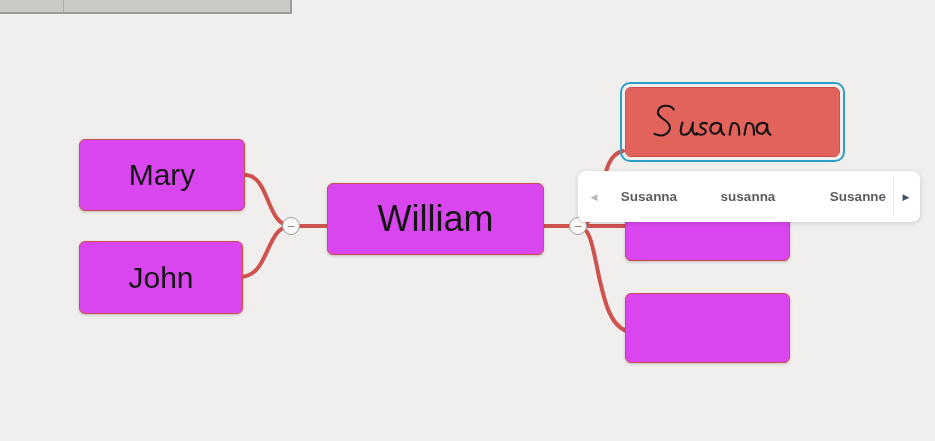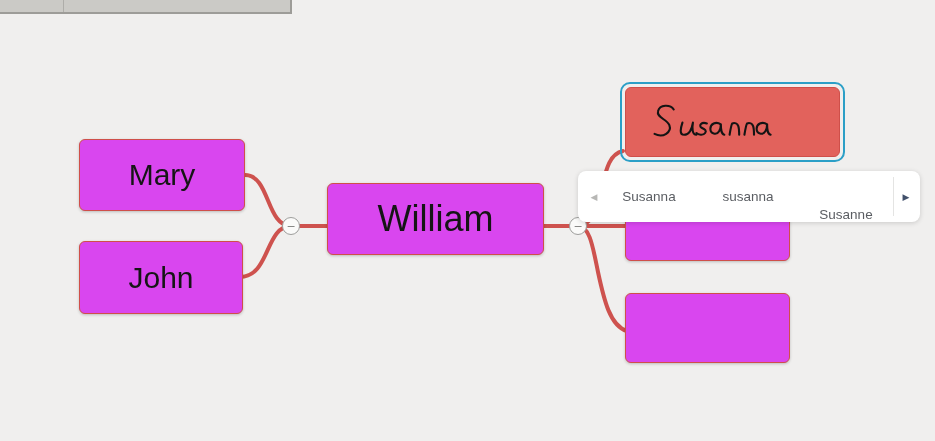--- a/index.html
+++ b/index.html
@@ -75,25 +75,25 @@
     position:absolute;top:0;height:100%;
     display:flex;align-items:center;justify-content:center;
     font-size:9px;cursor:pointer;
     font-family:"DejaVu Sans", sans-serif;
   }
   .sug-prev{left:6px;width:20px;color:#b7b7b5;}
   .sug-next{right:4px;width:20px;color:#41506b;}
   .sug-item{
     position:absolute;top:0;height:100%;width:86px;
     display:flex;align-items:center;justify-content:center;
-    font-size:13.5px;color:#5a5d62;cursor:pointer;
+    font-size:13.5px;color:#5a5d62;cursor:pointer;font-weight:bold;
   }
   .sug-item-0{left:28px;}
   .sug-item-1{left:127px;}
-  .sug-item-2{left:225px;align-items:flex-end;}
+  .sug-item-2{left:237px;}
   .sug-divider{
     position:absolute;left:315px;top:6px;width:1px;height:39px;
     background:#e4e4e3;
   }
 </style>
 </head>
 <body>
 
 <div class="chrome-edge">
   <div class="chrome-divider"></div>

